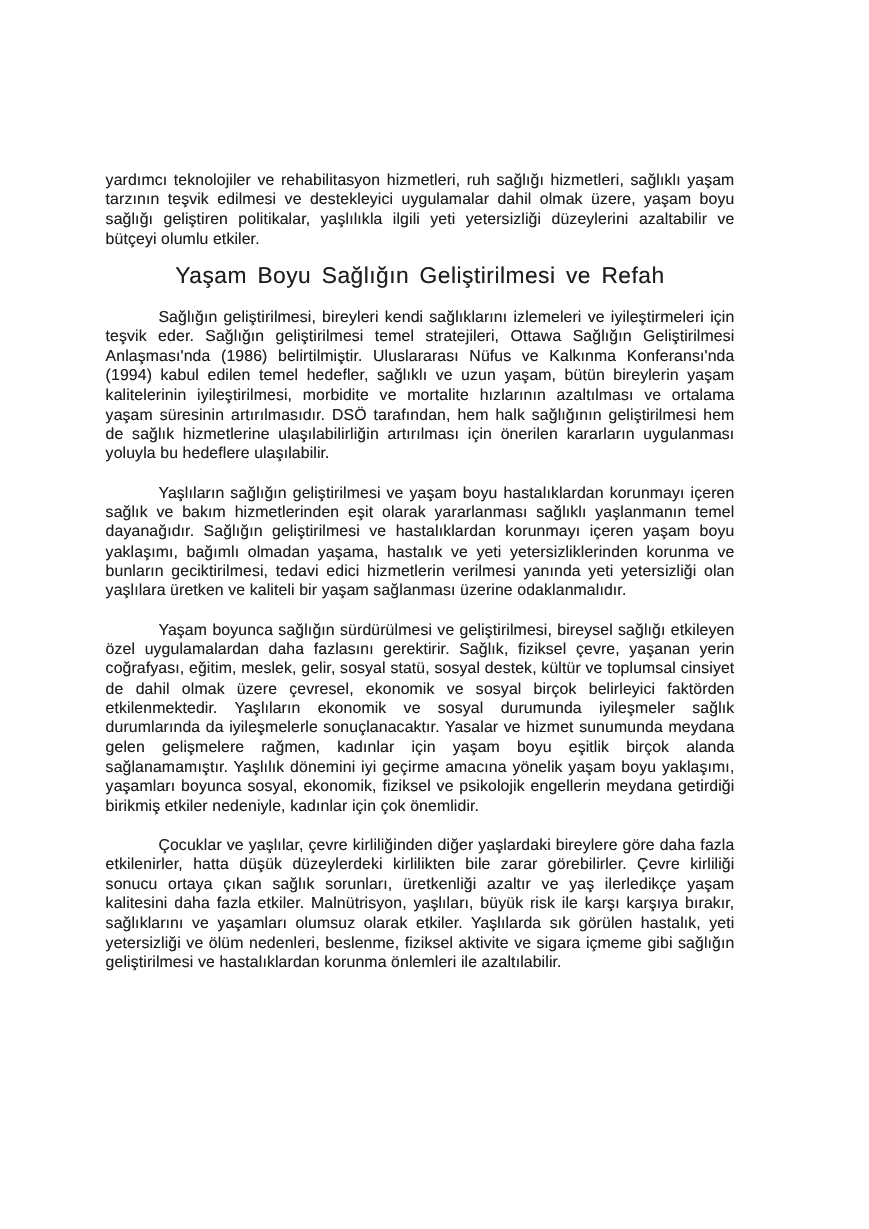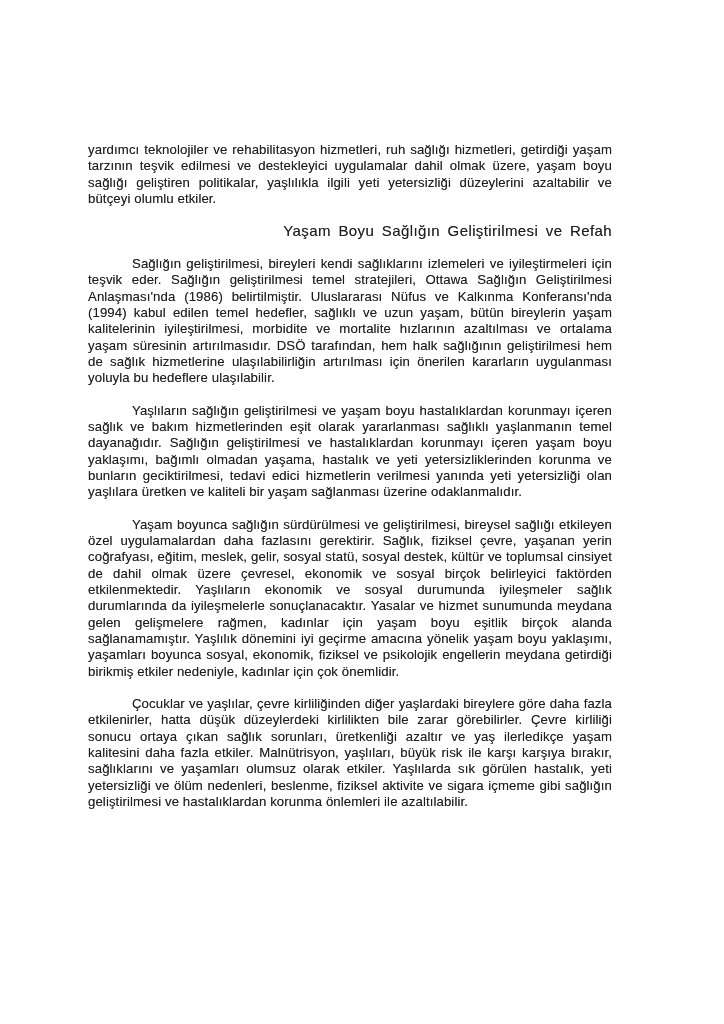--- a/index.html
+++ b/index.html
@@ -29,39 +29,39 @@
     
     text-shadow: 0 0 0.4px rgba(0,0,0,0.45);
   }
   .para {
     margin: 0 0 16.3px 0;
   }
   .para.indented {
     text-indent: 44px;
   }
   .section-heading {
-    font-size: 15px;
+    font-size: 19px;
     font-weight: 400;
-    text-align: right;
+    text-align: center;
     word-spacing: 3px;
     letter-spacing: 0.4px;
     margin: 0 0 16.3px 0;
   }
   .next-section-heading {
     text-align: left;
     margin: 0;
   }
 </style>
 </head>
 <body>
 
 <div class="page">
   <div class="content">
 
-    <p class="para">yardımcı teknolojiler ve rehabilitasyon hizmetleri, ruh sağlığı hizmetleri, getirdiği yaşam tarzının teşvik edilmesi ve destekleyici uygulamalar dahil olmak üzere, yaşam boyu sağlığı geliştiren politikalar, yaşlılıkla ilgili yeti yetersizliği düzeylerini azaltabilir ve bütçeyi olumlu etkiler.</p>
+    <p class="para">yardımcı teknolojiler ve rehabilitasyon hizmetleri, ruh sağlığı hizmetleri, sağlıklı yaşam tarzının teşvik edilmesi ve destekleyici uygulamalar dahil olmak üzere, yaşam boyu sağlığı geliştiren politikalar, yaşlılıkla ilgili yeti yetersizliği düzeylerini azaltabilir ve bütçeyi olumlu etkiler.</p>
 
     <h2 class="section-heading">Yaşam Boyu Sağlığın Geliştirilmesi ve Refah</h2>
 
     <p class="para indented">Sağlığın geliştirilmesi, bireyleri kendi sağlıklarını izlemeleri ve iyileştirmeleri için teşvik eder. Sağlığın geliştirilmesi temel stratejileri, Ottawa Sağlığın Geliştirilmesi Anlaşması'nda (1986) belirtilmiştir. Uluslararası Nüfus ve Kalkınma Konferansı'nda (1994) kabul edilen temel hedefler, sağlıklı ve uzun yaşam, bütün bireylerin yaşam kalitelerinin iyileştirilmesi, morbidite ve mortalite hızlarının azaltılması ve ortalama yaşam süresinin artırılmasıdır. DSÖ tarafından, hem halk sağlığının geliştirilmesi hem de sağlık hizmetlerine ulaşılabilirliğin artırılması için önerilen kararların uygulanması yoluyla bu hedeflere ulaşılabilir.</p>
 
     <p class="para indented">Yaşlıların sağlığın geliştirilmesi ve yaşam boyu hastalıklardan korunmayı içeren sağlık ve bakım hizmetlerinden eşit olarak yararlanması sağlıklı yaşlanmanın temel dayanağıdır. Sağlığın geliştirilmesi ve hastalıklardan korunmayı içeren yaşam boyu yaklaşımı, bağımlı olmadan yaşama, hastalık ve yeti yetersizliklerinden korunma ve bunların geciktirilmesi, tedavi edici hizmetlerin verilmesi yanında yeti yetersizliği olan yaşlılara üretken ve kaliteli bir yaşam sağlanması üzerine odaklanmalıdır.</p>
 
     <p class="para indented">Yaşam boyunca sağlığın sürdürülmesi ve geliştirilmesi, bireysel sağlığı etkileyen özel uygulamalardan daha fazlasını gerektirir. Sağlık, fiziksel çevre, yaşanan yerin coğrafyası, eğitim, meslek, gelir, sosyal statü, sosyal destek, kültür ve toplumsal cinsiyet de dahil olmak üzere çevresel, ekonomik ve sosyal birçok belirleyici faktörden etkilenmektedir. Yaşlıların ekonomik ve sosyal durumunda iyileşmeler sağlık durumlarında da iyileşmelerle sonuçlanacaktır. Yasalar ve hizmet sunumunda meydana gelen gelişmelere rağmen, kadınlar için yaşam boyu eşitlik birçok alanda sağlanamamıştır. Yaşlılık dönemini iyi geçirme amacına yönelik yaşam boyu yaklaşımı, yaşamları boyunca sosyal, ekonomik, fiziksel ve psikolojik engellerin meydana getirdiği birikmiş etkiler nedeniyle, kadınlar için çok önemlidir.</p>
 
     <p class="para indented">Çocuklar ve yaşlılar, çevre kirliliğinden diğer yaşlardaki bireylere göre daha fazla etkilenirler, hatta düşük düzeylerdeki kirlilikten bile zarar görebilirler. Çevre kirliliği sonucu ortaya çıkan sağlık sorunları, üretkenliği azaltır ve yaş ilerledikçe yaşam kalitesini daha fazla etkiler. Malnütrisyon, yaşlıları, büyük risk ile karşı karşıya bırakır, sağlıklarını ve yaşamları olumsuz olarak etkiler. Yaşlılarda sık görülen hastalık, yeti yetersizliği ve ölüm nedenleri, beslenme, fiziksel aktivite ve sigara içmeme gibi sağlığın geliştirilmesi ve hastalıklardan korunma önlemleri ile azaltılabilir.</p>

